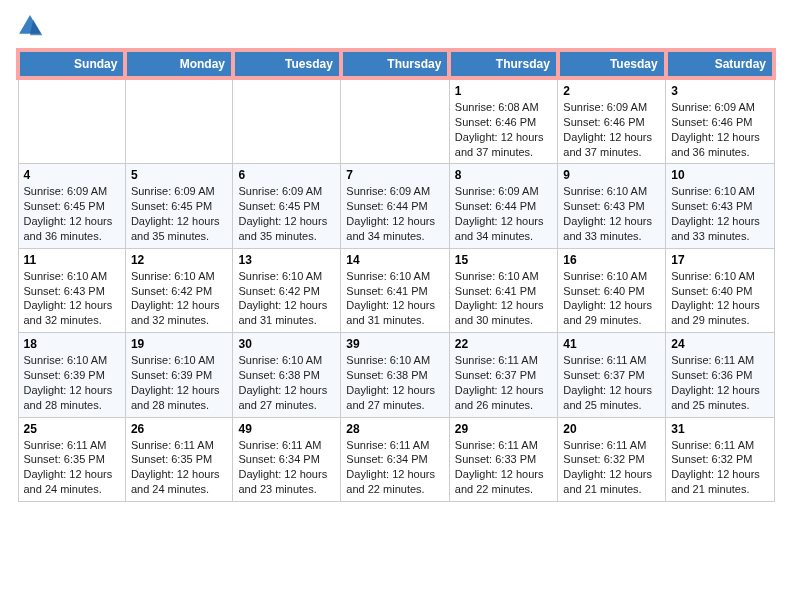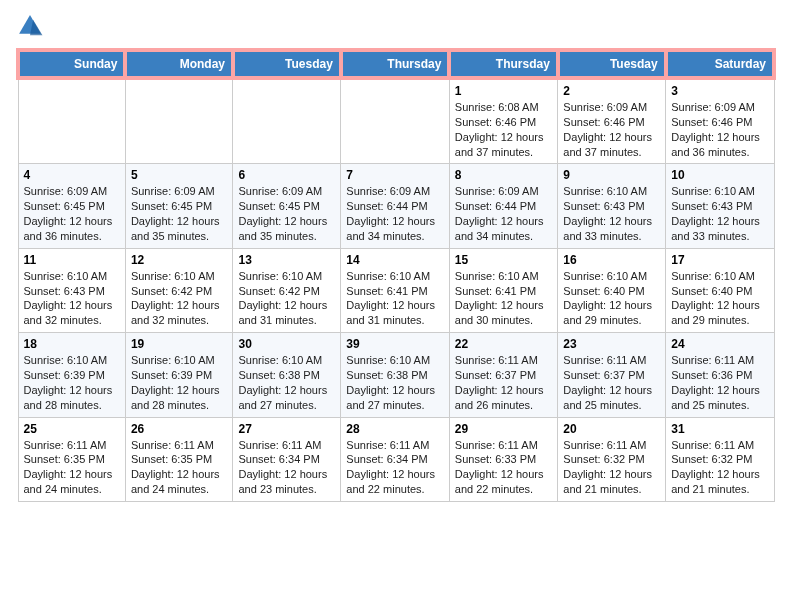--- a/index.html
+++ b/index.html
@@ -283,21 +283,21 @@
 and 27 minutes.</div>
           </td>
           <td>
             <div class="day-num">22</div>
             <div class="day-info" style="white-space: pre-line;">Sunrise: 6:11 AM
 Sunset: 6:37 PM
 Daylight: 12 hours
 and 26 minutes.</div>
           </td>
           <td>
-            <div class="day-num">23</div>
+            <div class="day-num">41</div>
             <div class="day-info" style="white-space: pre-line;">Sunrise: 6:11 AM
 Sunset: 6:37 PM
 Daylight: 12 hours
 and 25 minutes.</div>
           </td>
           <td>
             <div class="day-num">24</div>
             <div class="day-info" style="white-space: pre-line;">Sunrise: 6:11 AM
 Sunset: 6:36 PM
 Daylight: 12 hours
@@ -313,21 +313,21 @@
 and 24 minutes.</div>
           </td>
           <td>
             <div class="day-num">26</div>
             <div class="day-info" style="white-space: pre-line;">Sunrise: 6:11 AM
 Sunset: 6:35 PM
 Daylight: 12 hours
 and 24 minutes.</div>
           </td>
           <td>
-            <div class="day-num">27</div>
+            <div class="day-num">49</div>
             <div class="day-info" style="white-space: pre-line;">Sunrise: 6:11 AM
 Sunset: 6:34 PM
 Daylight: 12 hours
 and 23 minutes.</div>
           </td>
           <td>
             <div class="day-num">28</div>
             <div class="day-info" style="white-space: pre-line;">Sunrise: 6:11 AM
 Sunset: 6:34 PM
 Daylight: 12 hours

